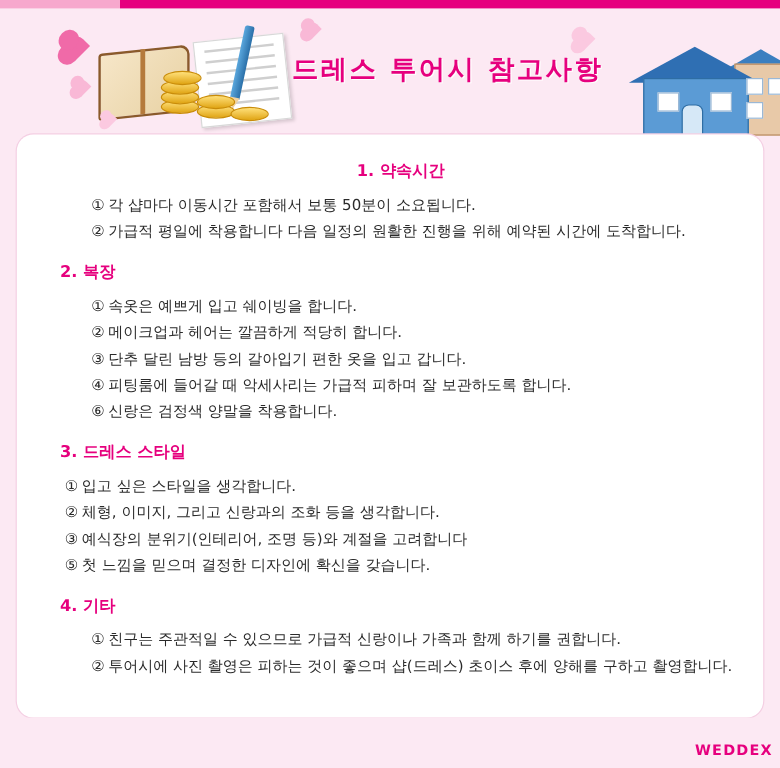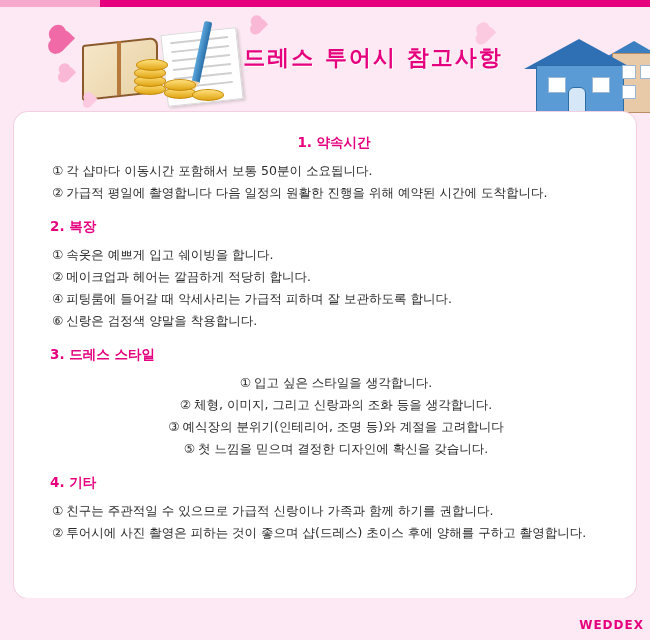--- a/index.html
+++ b/index.html
@@ -242,22 +242,22 @@
     list-style: none;
     margin: 0 0 2px 0;
     padding: 0;
   }
   ul.items li {
     font-size: 12.5px;
     color: #2a2a2a;
     line-height: 20px;
     padding: 1px 0;
   }
-  .indent-1 li { margin-left: 16px; }
-  .indent-2 li { margin-left: 18px; text-align: center; }
+  .indent-1 li { margin-left: 40px; }
+  .indent-2 li { margin-left: 18px; }
   .num {
     color: #2a2a2a;
     margin-right: 3px;
   }
   
   .footer {
     position: absolute;
     left: 16px;
     bottom: 0;
     width: 650px;
@@ -354,31 +354,34 @@
 
   <div class="card">
     <div class="card-inner">
 
       <div class="sec-title first">1. 약속시간</div>
       <ul class="items indent-1">
         <li>
           <span class="num">①</span><span>각 샵마다 이동시간 포함해서 보통 50분이 소요됩니다.</span>
         </li>
         <li>
-          <span class="num">②</span><span>가급적 평일에 촬영합니다 다음 일정의 원활한 진행을 위해 예약된 시간에 도착합니다.</span>
+          <span class="num">②</span><span>가급적 평일에 착용합니다 다음 일정의 원활한 진행을 위해 예약된 시간에 도착합니다.</span>
         </li>
       </ul>
 
       <div class="sec-title">2. 복장</div>
       <ul class="items indent-1">
         <li>
           <span class="num">①</span><span>속옷은 예쁘게 입고 쉐이빙을 합니다.</span>
         </li>
         <li>
           <span class="num">②</span><span>메이크업과 헤어는 깔끔하게 적당히 합니다.</span>
+        </li>
+        <li>
+          <span class="num">③</span><span>단추 달린 남방 등의 갈아입기 편한 옷을 입고 갑니다.</span>
         </li>
         <li>
           <span class="num">④</span><span>피팅룸에 들어갈 때 악세사리는 가급적 피하며 잘 보관하도록 합니다.</span>
         </li>
         <li>
           <span class="num">⑥</span><span>신랑은 검정색 양말을 착용합니다.</span>
         </li>
       </ul>
 
       <div class="sec-title">3. 드레스 스타일</div>

